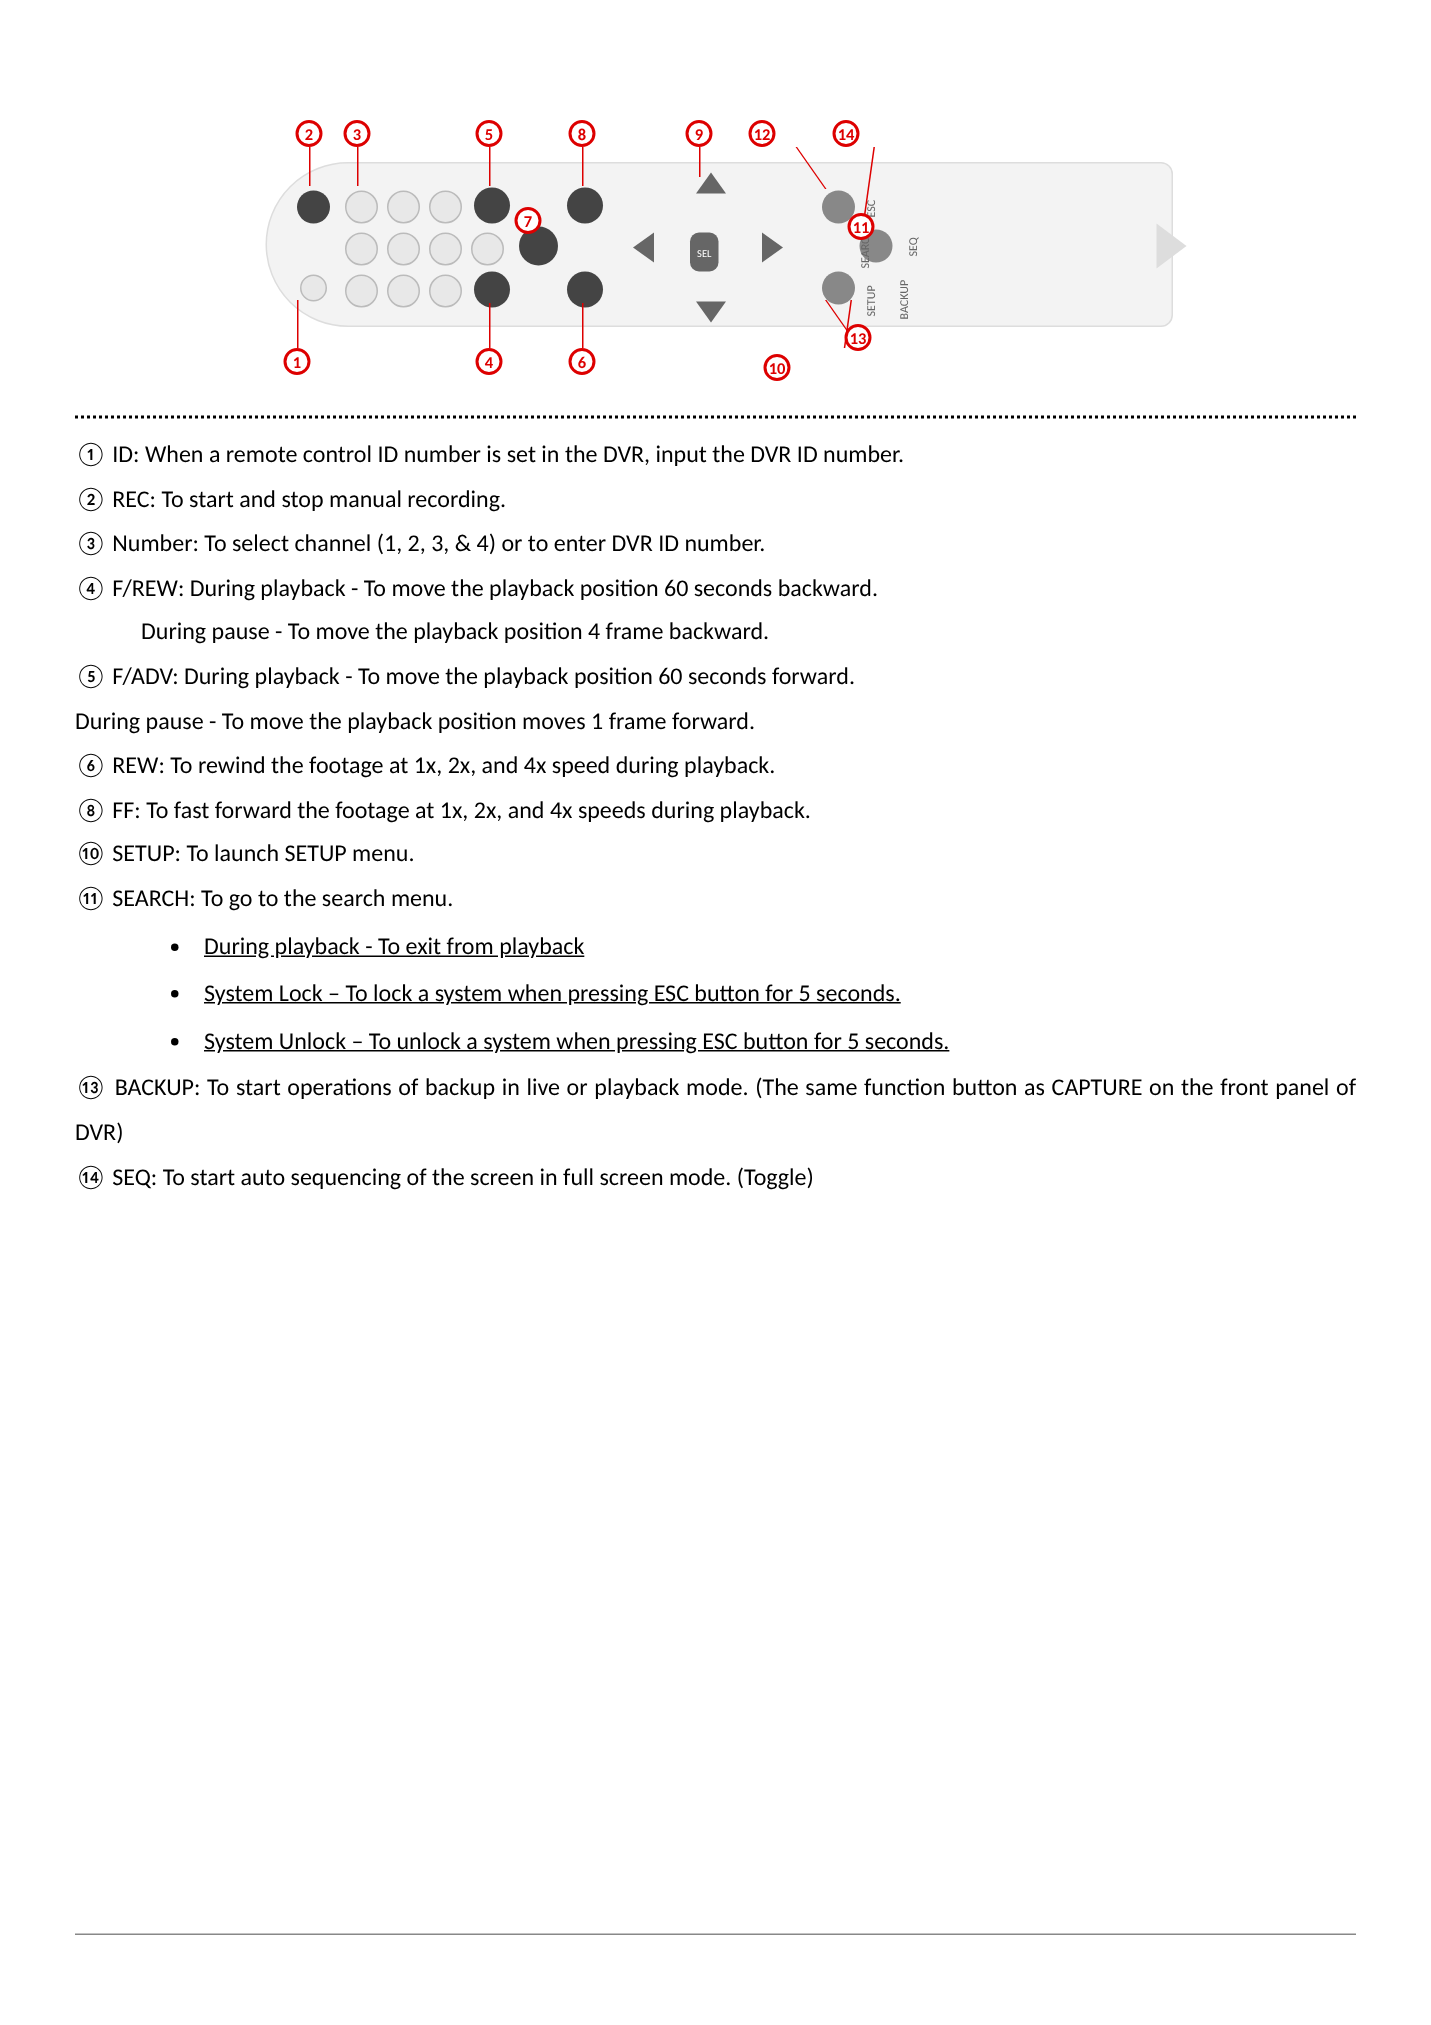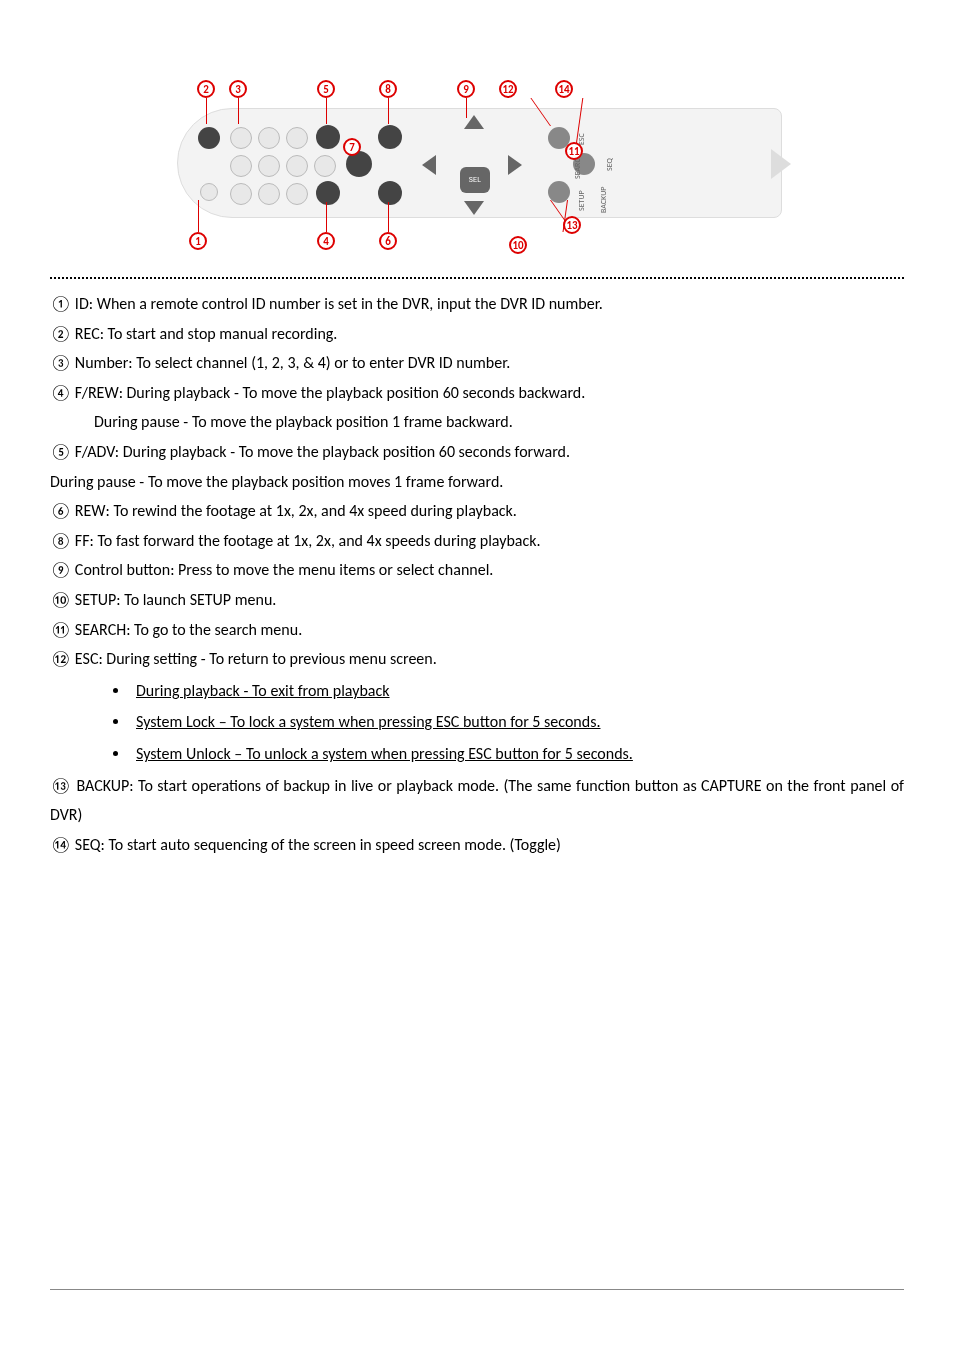--- a/index.html
+++ b/index.html
@@ -56,21 +56,21 @@
     .dpad {
       position: absolute;
       left: 265px; top: 35px;
       width: 100px; height: 100px;
     }
     .dpad .arrow{position:absolute;width:0;height:0;}
     .dpad .up{left:42px;top:0;border-left:10px solid transparent;border-right:10px solid transparent;border-bottom:14px solid #666;}
     .dpad .down{left:42px;bottom:0;border-left:10px solid transparent;border-right:10px solid transparent;border-top:14px solid #666;}
     .dpad .left{left:0;top:40px;border-top:10px solid transparent;border-bottom:10px solid transparent;border-right:14px solid #666;}
     .dpad .right{right:0;top:40px;border-top:10px solid transparent;border-bottom:10px solid transparent;border-left:14px solid #666;}
-    .dpad .center{position:absolute;left:38px;top:52px;width:30px;height:26px;background:#666;border-radius:6px;display:flex;align-items:center;justify-content:center;font-size:7px;color:#fff;font-family:Liberation Mono, monospace;}
+    .dpad .center{position:absolute;left:38px;top:40px;width:19px;height:26px;background:#666;border-radius:6px;display:flex;align-items:center;justify-content:center;font-size:7px;color:#fff;}
     .side-btn{
       position:absolute;width:22px;height:22px;border-radius:50%;background:#888;
       display:flex;align-items:center;justify-content:center;
     }
     .side-label{
       position:absolute;font-size:8px;color:#666;transform:rotate(-90deg);transform-origin:left top;
     }
     .callout {
       position: absolute;
       width: 18px; height: 18px;
@@ -191,31 +191,29 @@
   </div>
 </div>
 
 <hr class="dotted-hr">
 
 <div class="desc-list">
   <p>① ID: When a remote control ID number is set in the DVR, input the DVR ID number.</p>
   <p>② REC: To start and stop manual recording.</p>
   <p>③ Number: To select channel (1, 2, 3, &amp; 4) or to enter DVR ID number.</p>
   <p>④ F/REW: During playback - To move the playback position 60 seconds backward.</p>
-  <p class="indent1">During pause - To move the playback position 1 frame backward.</p>
+  <p class="indent1">During pause - To move the playback position 4 frame backward.</p>
   <p>⑤ F/ADV: During playback - To move the playback position 60 seconds forward.</p>
   <p>During pause - To move the playback position moves 1 frame forward.</p>
   <p>⑥ REW: To rewind the footage at 1x, 2x, and 4x speed during playback.</p>
   <p>⑧ FF: To fast forward the footage at 1x, 2x, and 4x speeds during playback.</p>
-  <p>⑨ Control button: Press to move the menu items or select channel.</p>
   <p>⑩ SETUP: To launch SETUP menu.</p>
   <p>⑪ SEARCH: To go to the search menu.</p>
-  <p>⑫ ESC: During setting - To return to previous menu screen.</p>
   <ul class="bullets">
     <li><span>During playback - To exit from playback</span></li>
     <li><span>System Lock – To lock a system when pressing ESC button for 5 seconds. </span></li>
     <li><span>System Unlock – To unlock a system when pressing ESC button for 5 seconds. </span></li>
   </ul>
   <p style="text-align:justify;">⑬ BACKUP: To start operations of backup in live or playback mode. (The same function button as CAPTURE on the front panel of DVR)</p>
-  <p>⑭ SEQ: To start auto sequencing of the screen in speed screen mode. (Toggle)</p>
+  <p>⑭ SEQ: To start auto sequencing of the screen in full screen mode. (Toggle)</p>
 </div>
 
 <div class="bottom-line"></div>
 
 </body></html>

